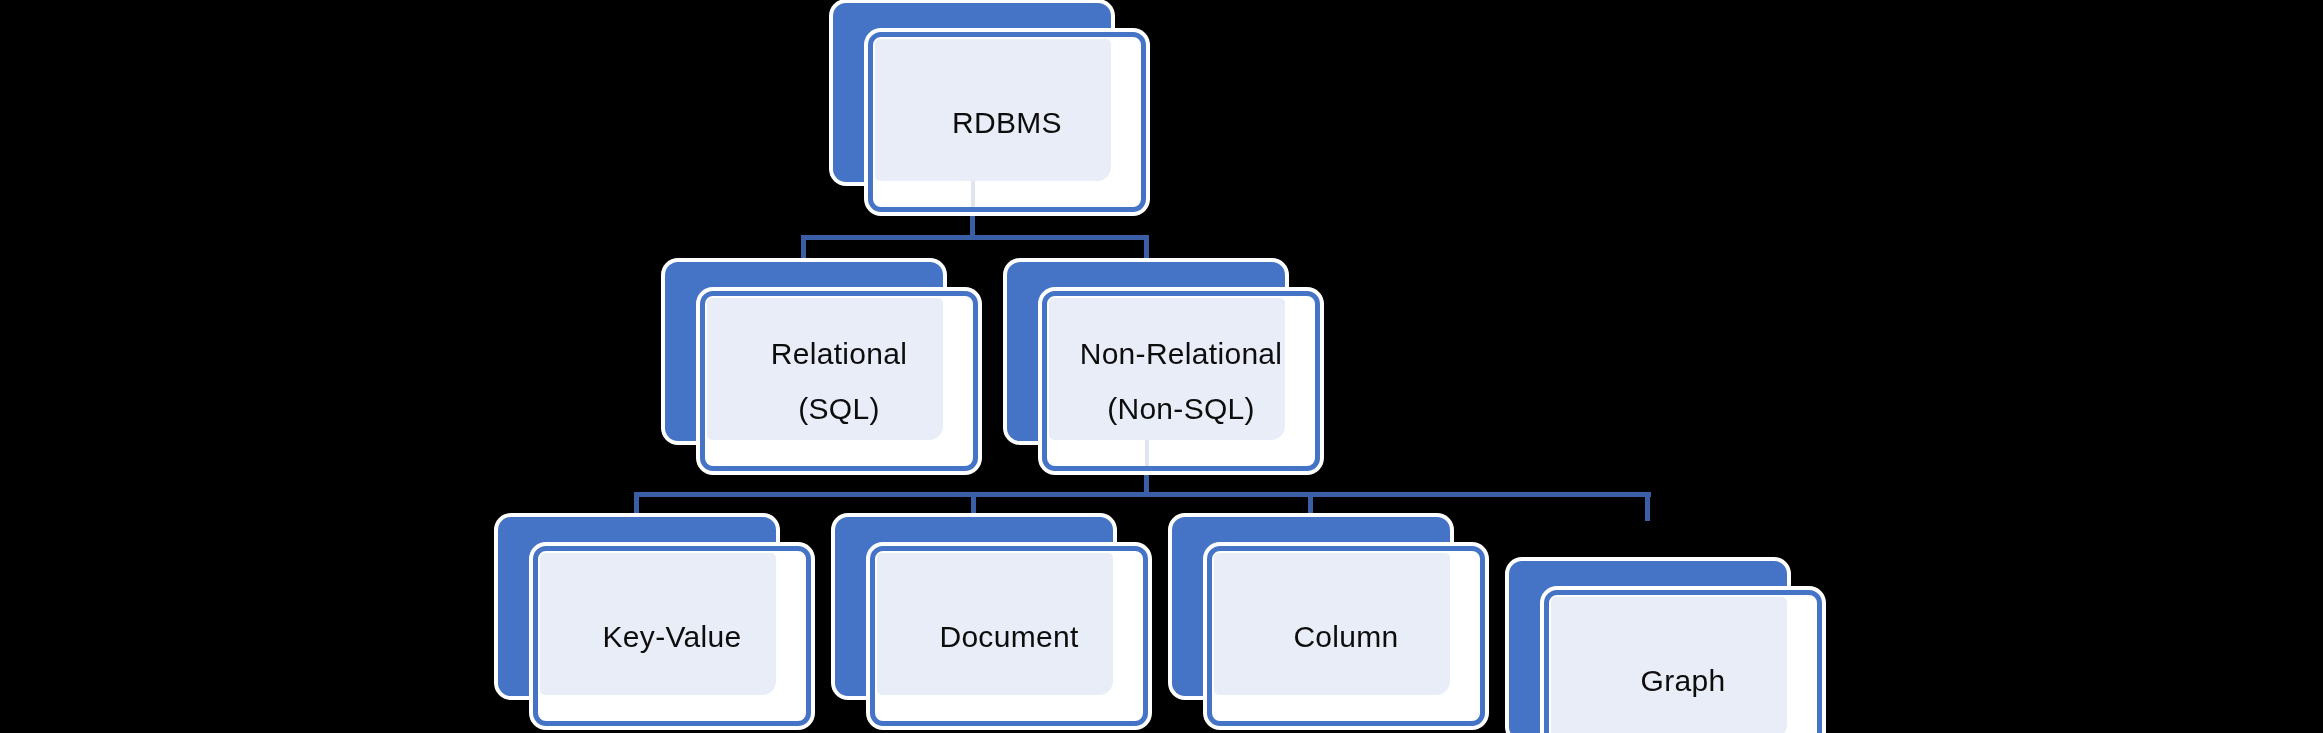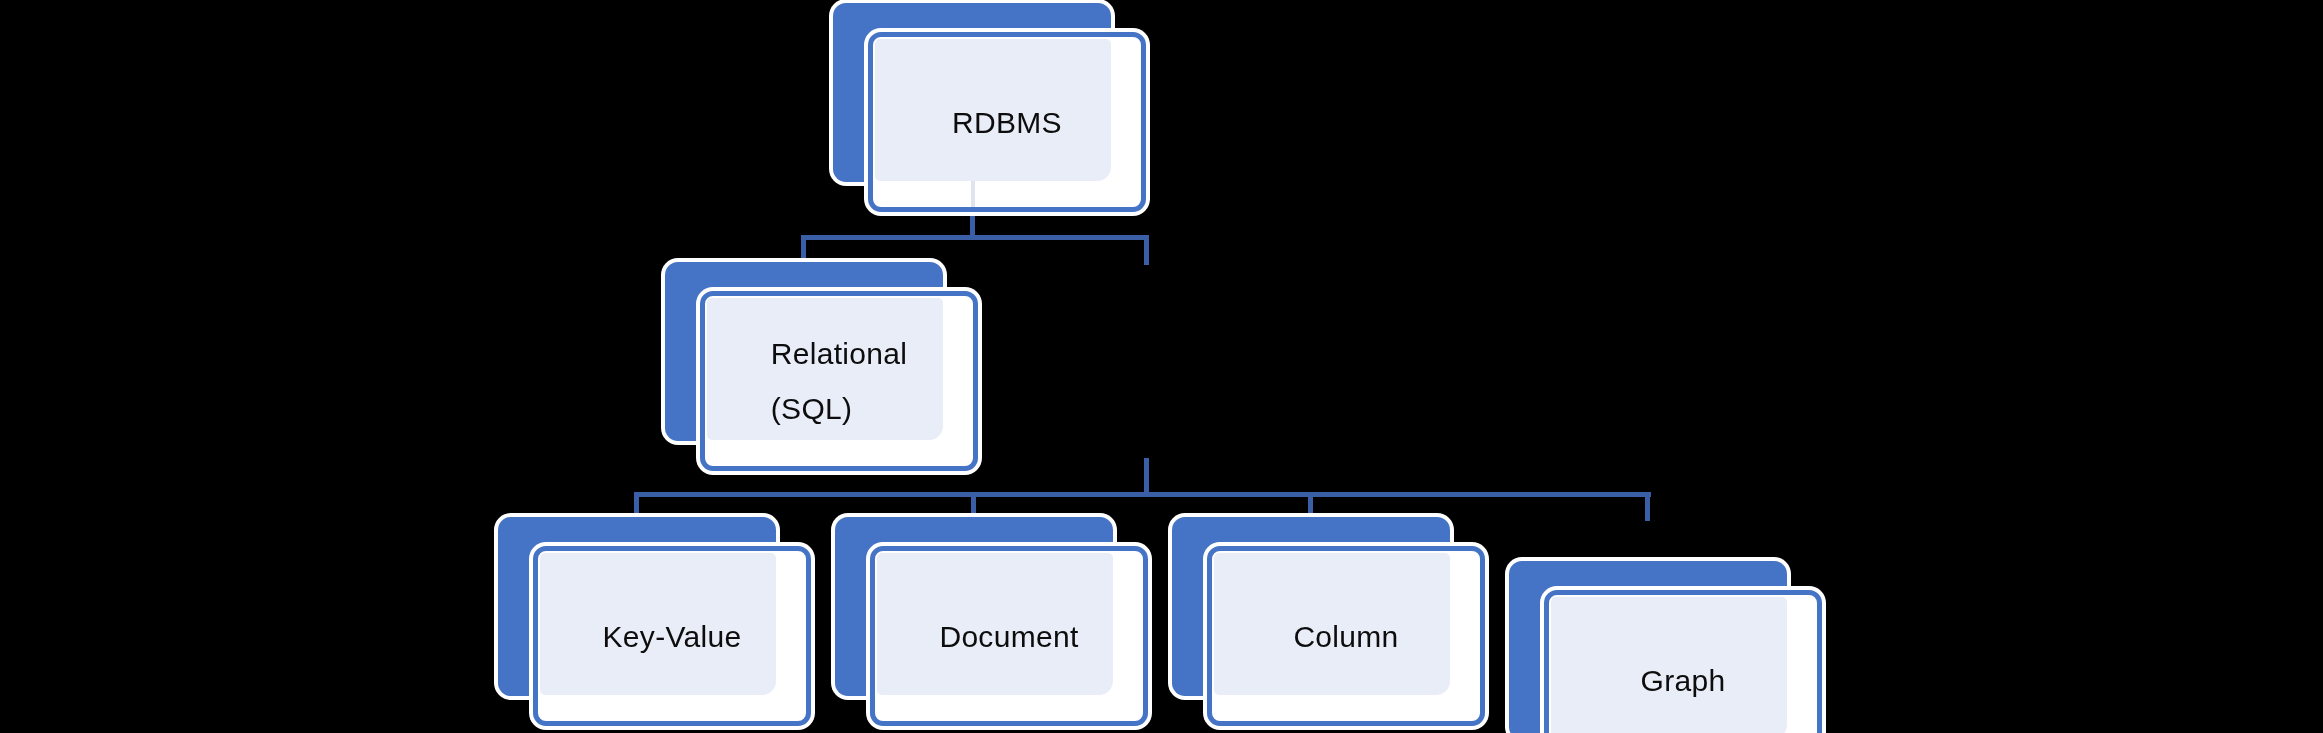--- a/index.html
+++ b/index.html
@@ -61,21 +61,21 @@
     left: 35px; top: 29px;
     width: 278px; height: 180px;
     box-sizing: border-box;
     background: #ffffff;
     border: 5px solid #4573c5;
     border-radius: 13px;
     box-shadow: 0 0 0 4px #ffffff;
     display: flex;
     align-items: center;
     justify-content: center;
-    text-align: left;
+    text-align: center;
   }
   .tint {
     position: absolute;
     left: 2px; top: 2px;
     width: 236px; height: 142px;
     background: #e9edf8;
     border-radius: 5px 5px 14px 5px;
   }
   .stub {
     position: absolute;
@@ -125,20 +125,31 @@
     <div class="back"></div>
     <div class="front">
       <div class="tint"></div>
       <div class="label">
         <span>Relational</span>
         <span>(SQL)</span>
       </div>
     </div>
   </div>
 
+  <div class="node pos-nonrelational">
+    <div class="back"></div>
+    <div class="front">
+      <div class="tint"></div>
+      <div class="stub"></div>
+      <div class="label">
+        <span>Non-Relational</span>
+        <span>(Non-SQL)</span>
+      </div>
+    </div>
+  </div>
 
   <div class="node pos-keyvalue">
     <div class="back"></div>
     <div class="front">
       <div class="tint"></div>
       <div class="label">
         <span>Key-Value</span>
       </div>
     </div>
   </div>

